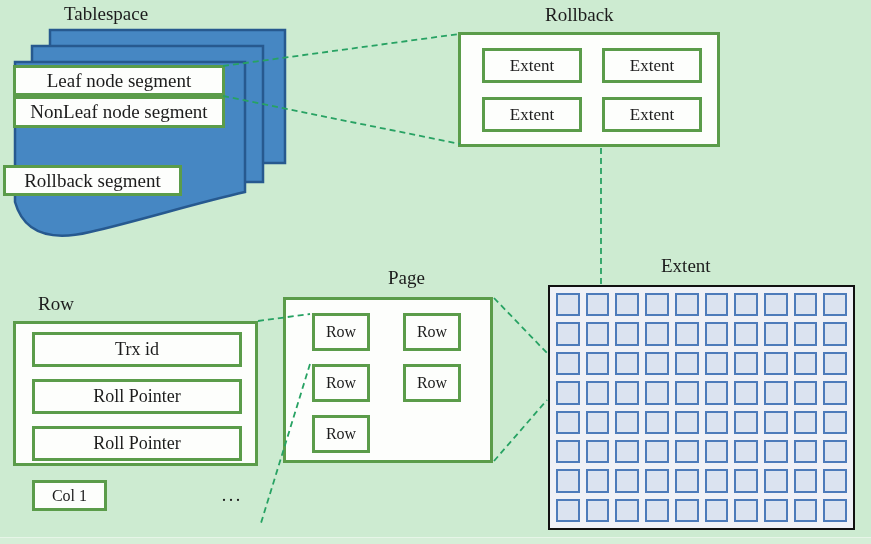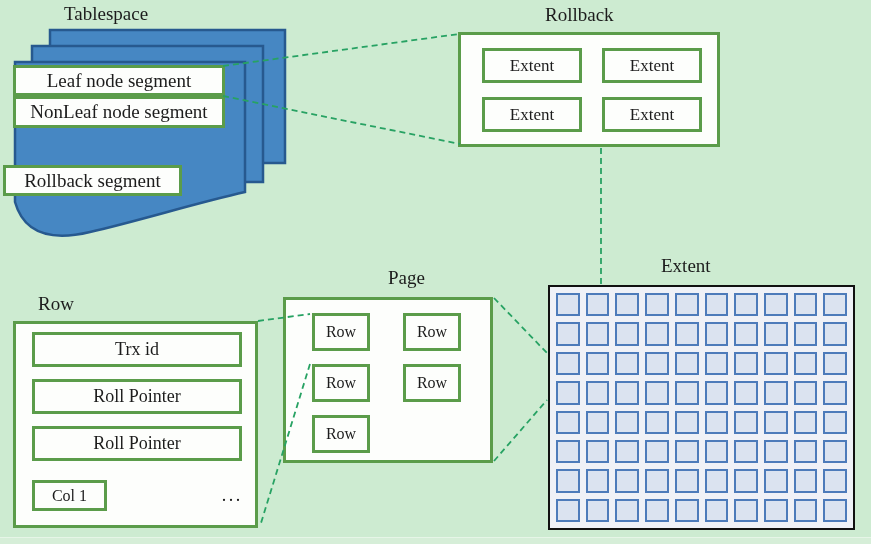--- a/index.html
+++ b/index.html
@@ -59,21 +59,21 @@
     grid-auto-rows:38px;column-gap:33px;row-gap:13px;
     padding:13px 0 0 26px;
   }
   .page-row-item{
     box-sizing:border-box;border:3px solid var(--box-border-green);
     background:var(--box-fill);
     display:flex;align-items:center;justify-content:center;
     font-size:16px;
   }
 
-  #row-box{left:13px;top:321px;width:245px;height:207px;}
+  #row-box{left:13px;top:321px;width:245px;height:145px;}
   #row-fields{margin:8px 0 0 16px;}
   .row-field{
     box-sizing:border-box;width:210px;height:35px;margin-bottom:12px;
     border:3px solid var(--box-border-green);background:var(--box-fill);
     display:flex;align-items:center;justify-content:center;
     font-size:18px;
   }
   #col-row{
     margin:19px 0 0 16px;width:210px;height:31px;
     display:flex;align-items:flex-end;justify-content:space-between;

